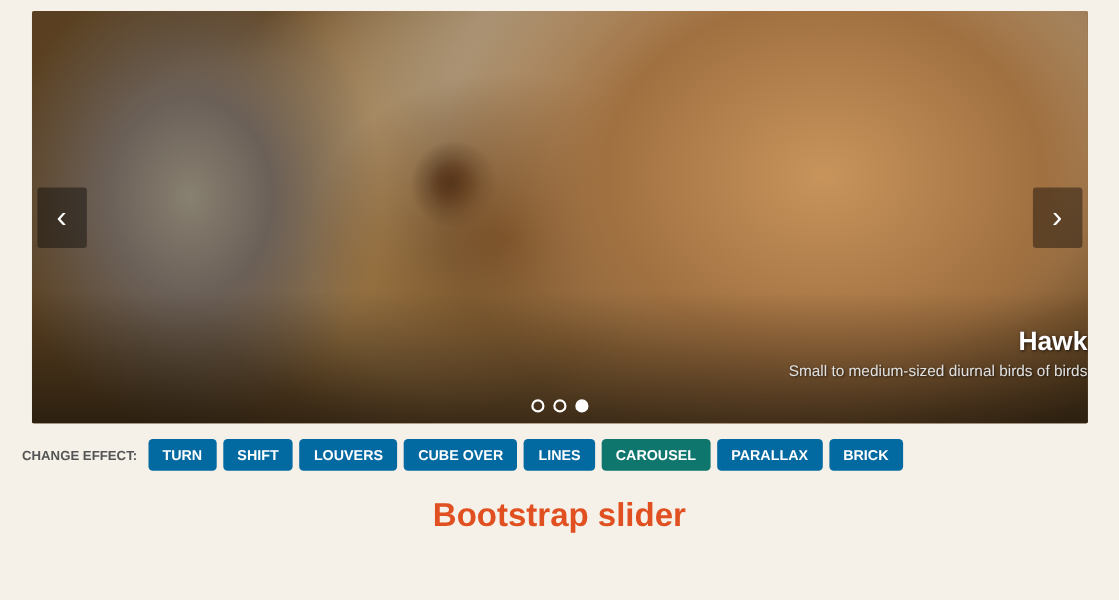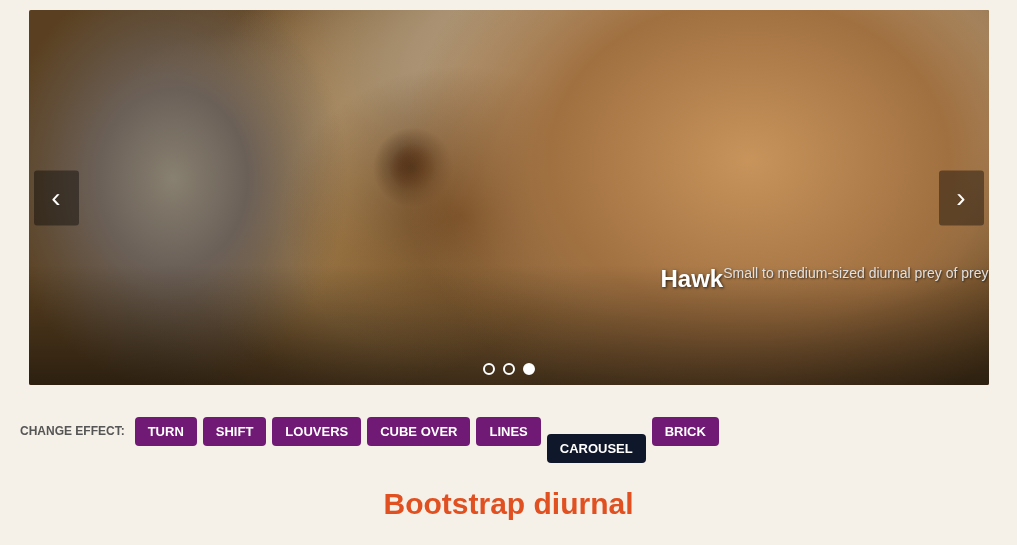--- a/index.html
+++ b/index.html
@@ -70,22 +70,22 @@
 
     
     .carousel-overlay {
       position: absolute;
       bottom: 0;
       left: 0;
       right: 0;
       height: 120px;
       background: linear-gradient(to top, rgba(0,0,0,0.5) 0%, transparent 100%);
       display: flex;
-      flex-direction: row;
-      align-items: flex-start;
+      flex-direction: column;
+      align-items: flex-end;
       justify-content: flex-end;
       padding-bottom: 40px;
     }
 
     .carousel-title {
       color: #fff;
       font-size: 24px;
       font-weight: bold;
       text-shadow: 1px 1px 3px rgba(0,0,0,0.7);
       margin-bottom: 4px;
@@ -152,35 +152,34 @@
 
     .effects-label {
       font-size: 12px;
       font-weight: bold;
       color: #555;
       margin-right: 4px;
       white-space: nowrap;
     }
 
     .effect-btn {
-      background: #701a75;
+      background: #0369a1;
       color: #fff;
       border: none;
       padding: 7px 13px;
       border-radius: 4px;
       font-size: 13px;
       font-weight: bold;
       cursor: pointer;
       white-space: nowrap;
       text-transform: uppercase;
     }
 
     .effect-btn.active {
-      background: #0f172a;
-      margin-top: 35px;
+      background: #0f766e;
     }
 
     
     .page-title {
       text-align: center;
       font-size: 30px;
       font-weight: bold;
       color: #e05020;
       padding: 10px 0 8px;
     }
@@ -198,36 +197,37 @@
     <div class="arrow arrow-left">
       <span>‹</span>
     </div>
 
     <div class="arrow arrow-right">
       <span>›</span>
     </div>
 
     <div class="carousel-overlay">
       <div class="carousel-title">Hawk</div>
-      <div class="carousel-subtitle">Small to medium-sized diurnal prey of prey</div>
+      <div class="carousel-subtitle">Small to medium-sized diurnal birds of birds</div>
     </div>
 
     <div class="carousel-dots">
       <div class="dot"></div>
       <div class="dot"></div>
       <div class="dot active"></div>
     </div>
   </div>
 </div>
 
 <div class="effects-row">
   <span class="effects-label">CHANGE EFFECT:</span>
   <button class="effect-btn">TURN</button>
   <button class="effect-btn">SHIFT</button>
   <button class="effect-btn">LOUVERS</button>
   <button class="effect-btn">CUBE OVER</button>
   <button class="effect-btn">LINES</button>
   <button class="effect-btn active">CAROUSEL</button>
+  <button class="effect-btn">PARALLAX</button>
   <button class="effect-btn">BRICK</button>
 
 </div>
 
-<div class="page-title">Bootstrap diurnal</div>
+<div class="page-title">Bootstrap slider</div>
 
 </body></html>

